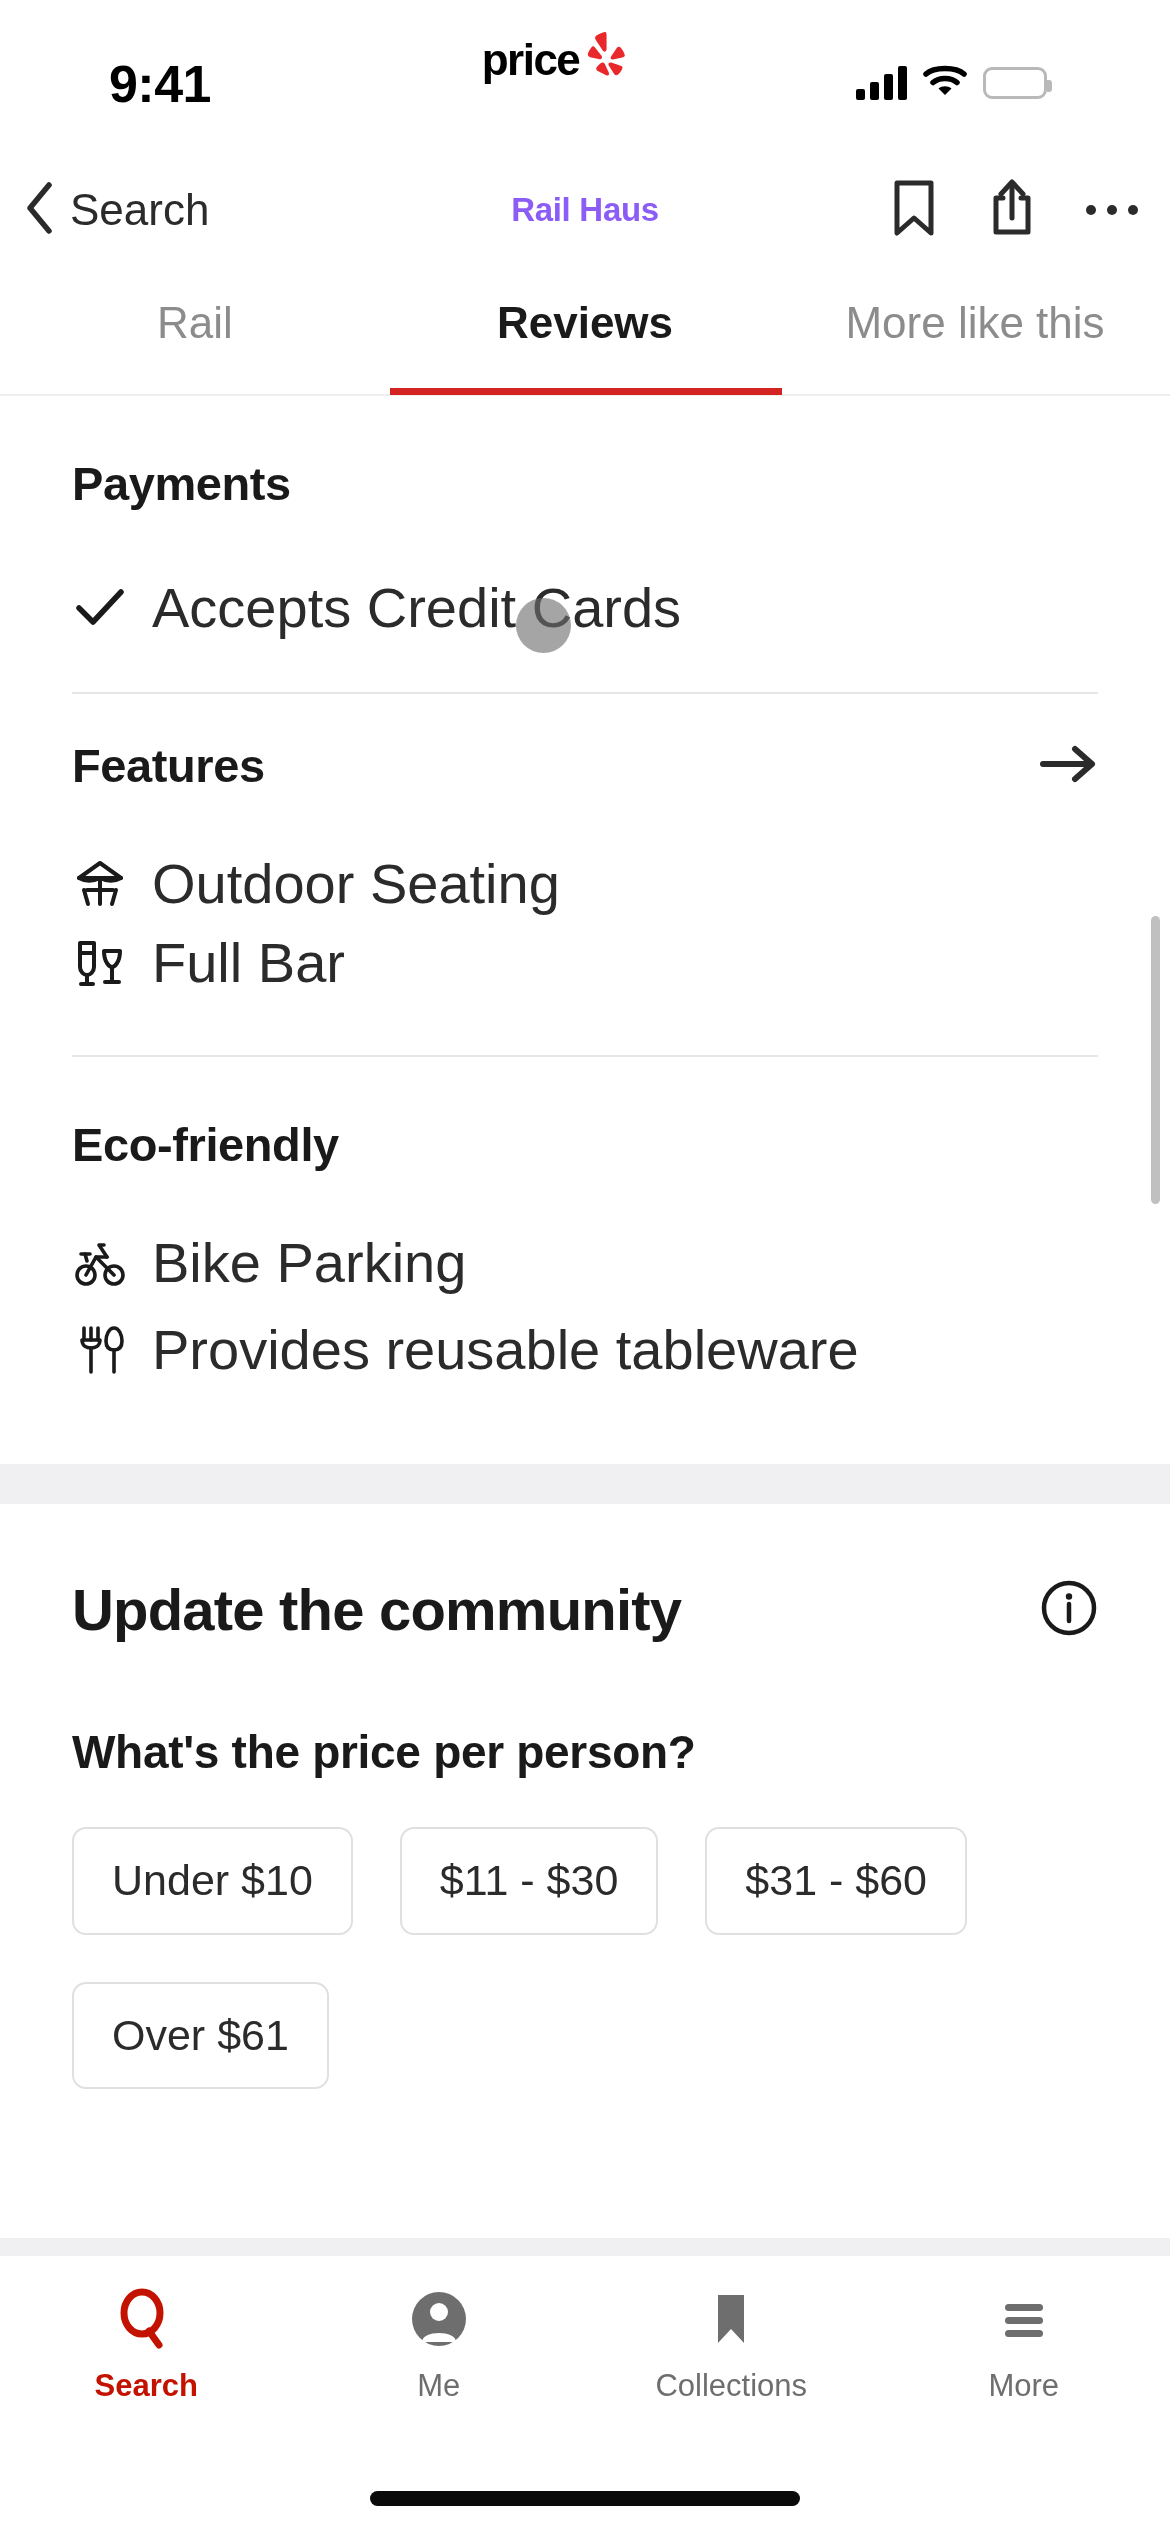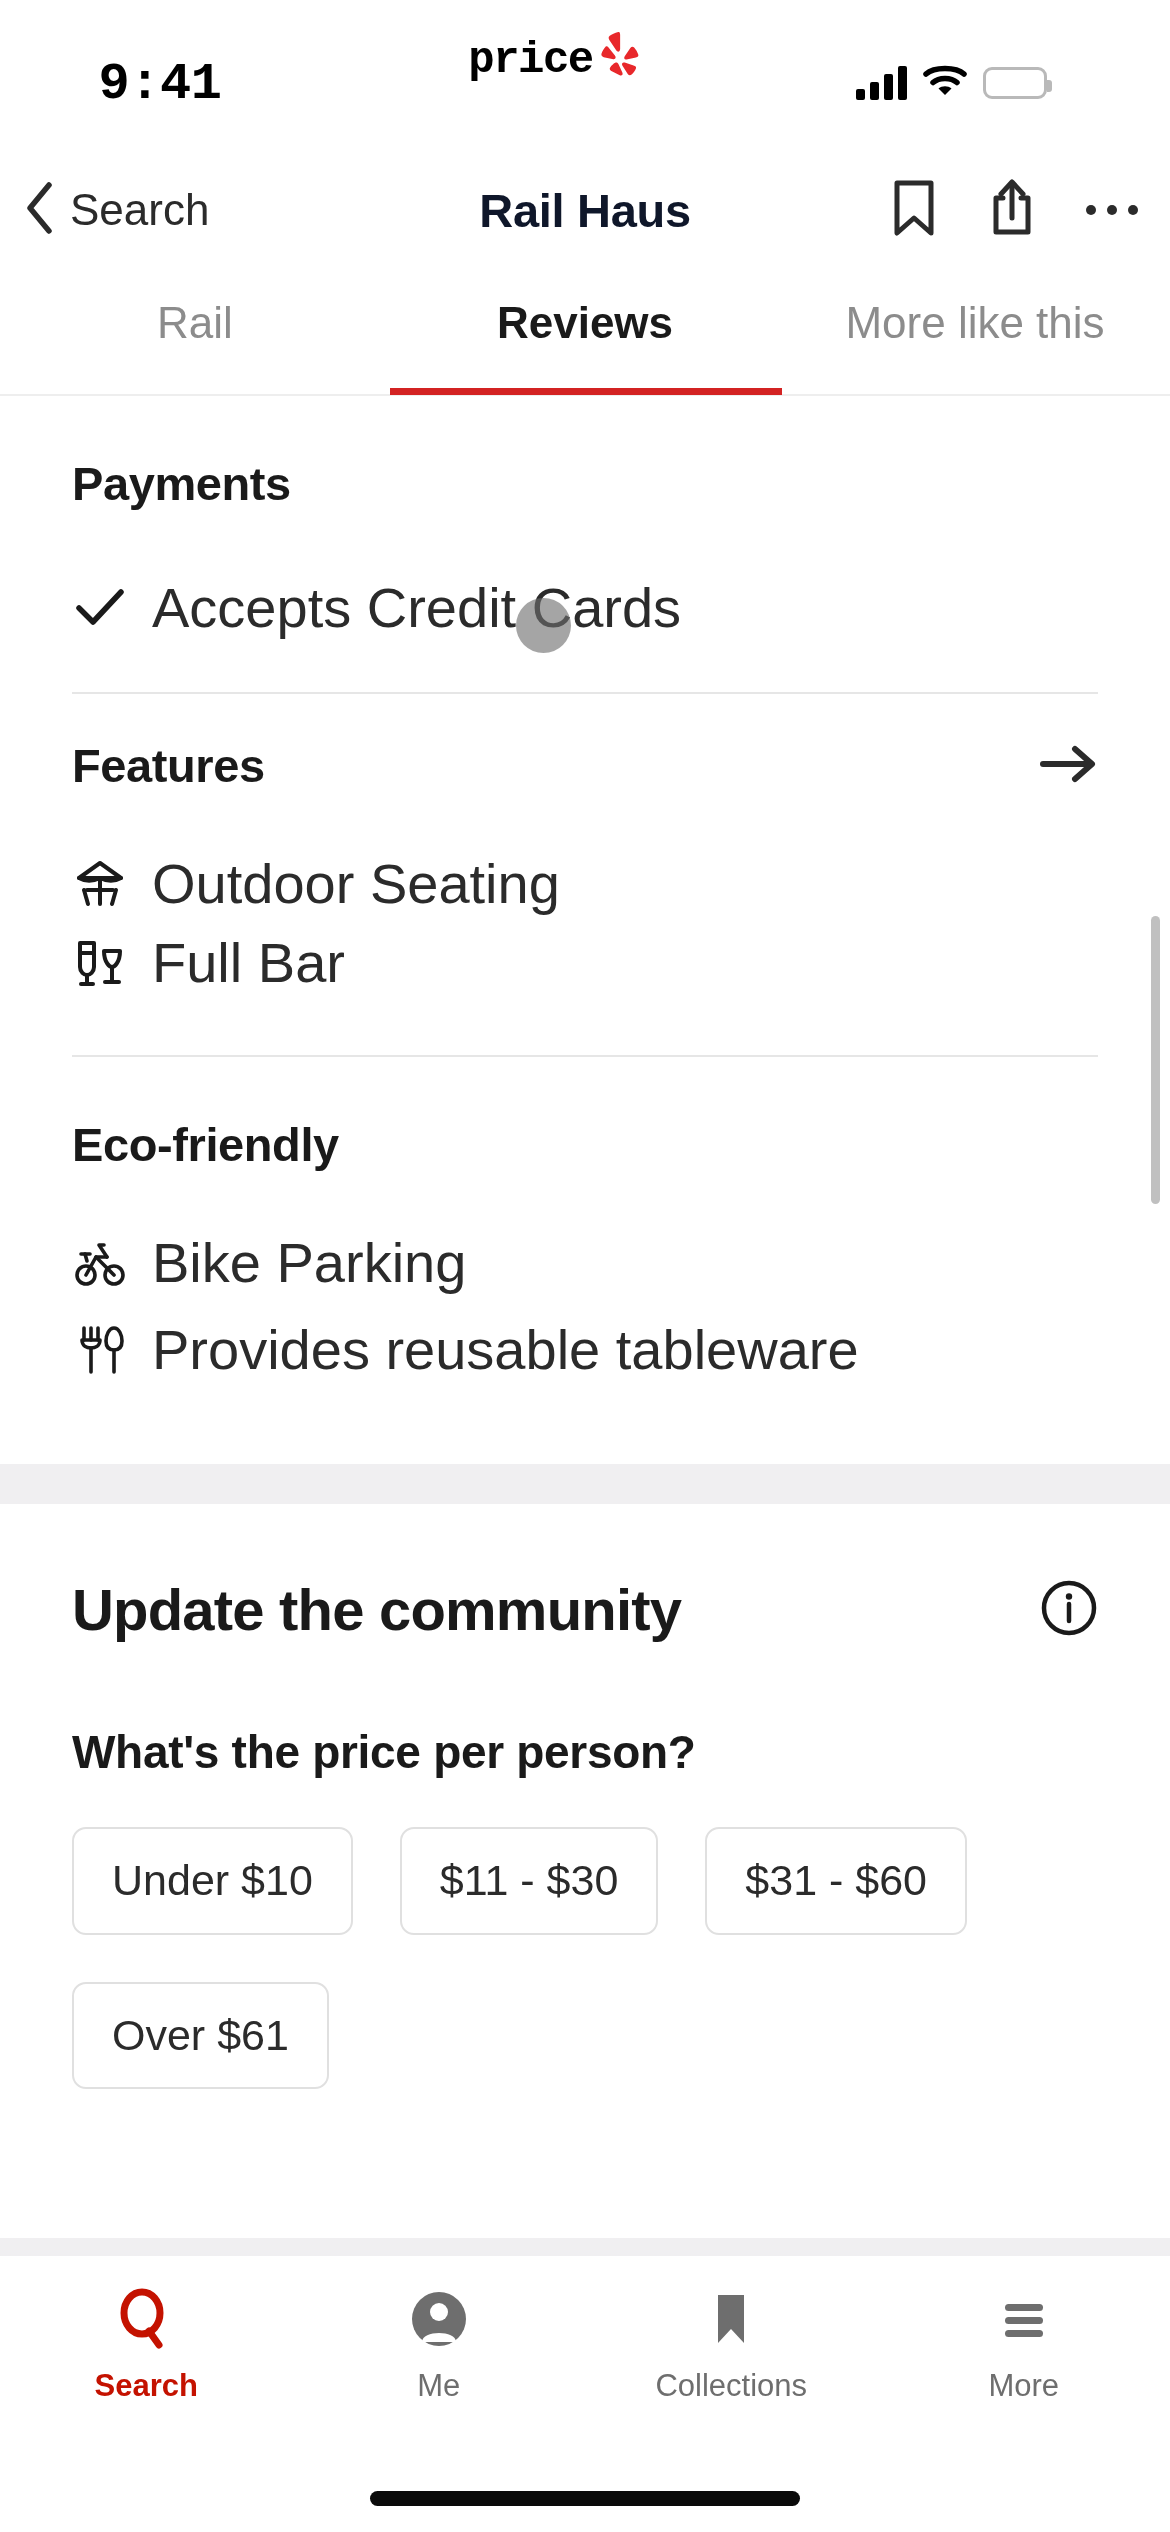--- a/index.html
+++ b/index.html
@@ -19,21 +19,20 @@
 
   
   .status-bar {
     position: absolute;
     top: 0; left: 0;
     width: 1109px; height: 150px;
     display: flex;
     align-items: center;
     justify-content: space-between;
     padding: 0 62px 0 0;
-    font-family: Liberation Mono, monospace;
   }
   .status-time {
     width: 320px;
     text-align: center;
     font-size: 52px;
     font-weight: 700;
     color: #000;
     letter-spacing: -0.5px;
     padding-top: 18px;
   }
@@ -104,23 +103,23 @@
   }
   .nav-back-label {
     font-size: 44px;
     color: #2b2b2b;
     font-weight: 400;
   }
   .nav-title {
     position: absolute;
     left: 50%;
     transform: translateX(-50%);
-    font-size: 47px;
+    font-size: 33px;
     font-weight: 700;
-    color: #0f172a;
+    color: #8b5cf6;
     letter-spacing: -0.3px;
   }
   .nav-actions {
     position: absolute;
     right: 32px;
     display: flex;
     align-items: center;
     gap: 48px;
   }
   .dots { display: flex; gap: 11px; align-items: center; }

